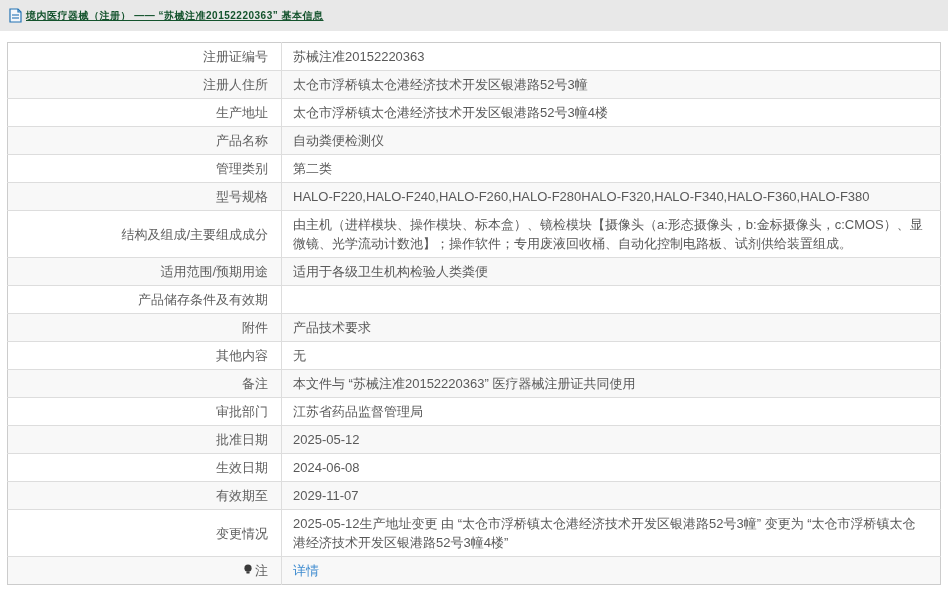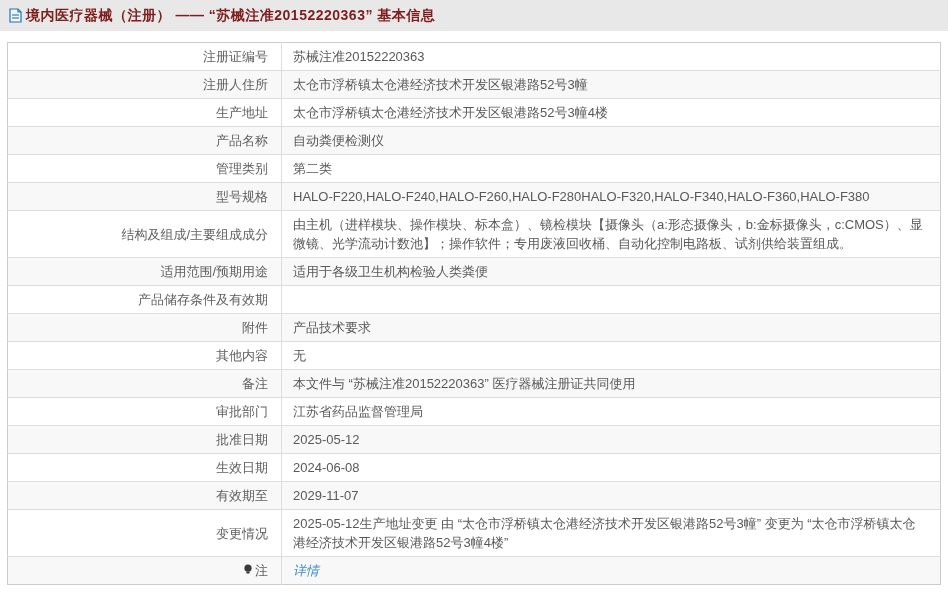--- a/index.html
+++ b/index.html
@@ -24,25 +24,26 @@
     box-sizing: border-box;
   }
   .doc-icon {
     width: 13px;
     height: 15px;
     margin-right: 4px;
     flex: 0 0 auto;
     display: inline-block;
   }
   .header-title {
-    color: #7f1d1d;
-    font-size: 14px;
+    color: #14532d;
+    font-size: 10px;
     font-weight: bold;
     letter-spacing: 0.5px;
     white-space: nowrap;
+    text-decoration: underline;
   }
   .info-table {
     width: 934px;
     margin: 11px 7px 0 7px;
     border-collapse: collapse;
     table-layout: fixed;
     border: 1px solid #cccccc;
     font-size: 13px;
     color: #666666;
   }
@@ -72,21 +73,20 @@
   td.value-cell {
     padding-left: 11px;
     padding-right: 14px;
     color: #595959;
     word-break: break-all;
   }
   .detail-link {
     color: #3f8cd0;
     text-decoration: none;
     cursor: pointer;
-    font-style: italic;
   }
   .bulb-icon {
     display: inline-block;
     width: 10px;
     height: 12px;
     margin-right: 2px;
     vertical-align: -1px;
   }
 </style>
 </head>

